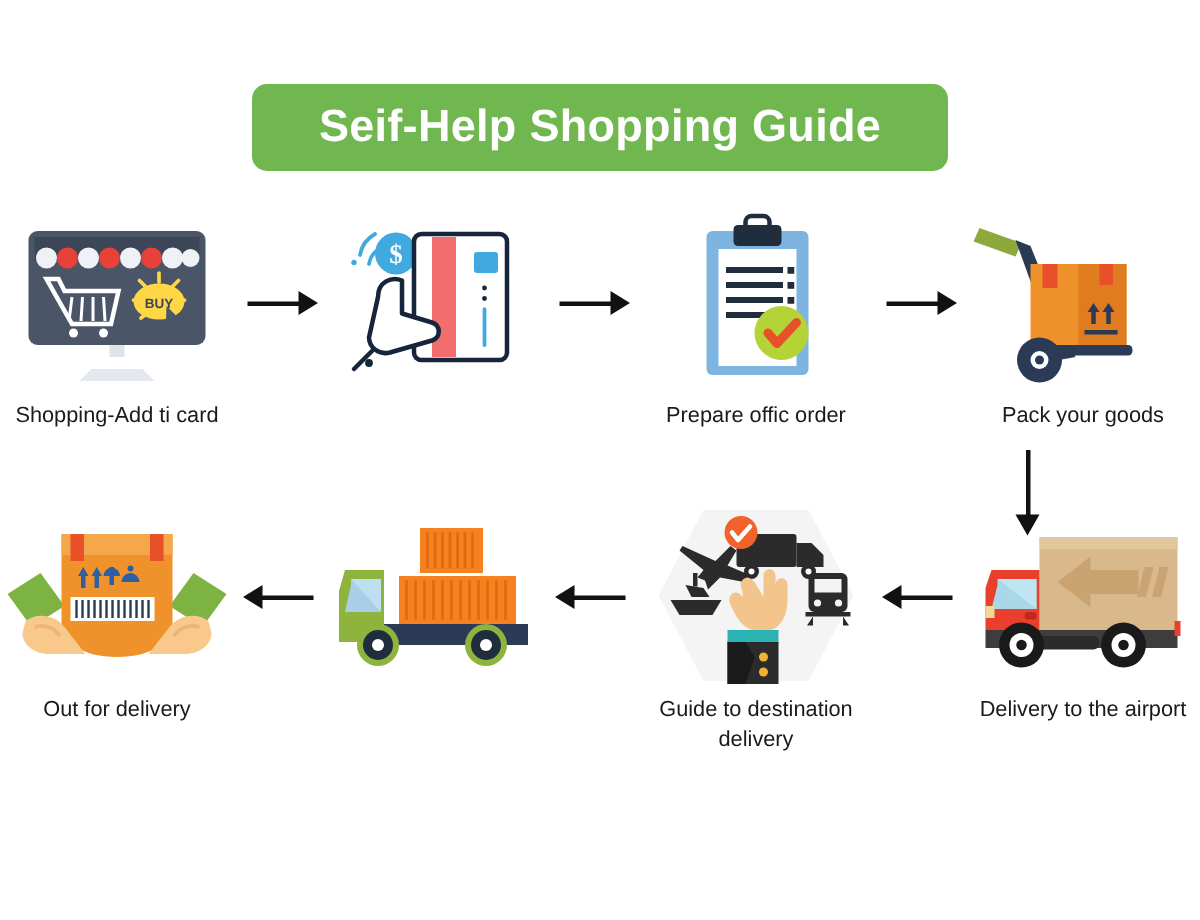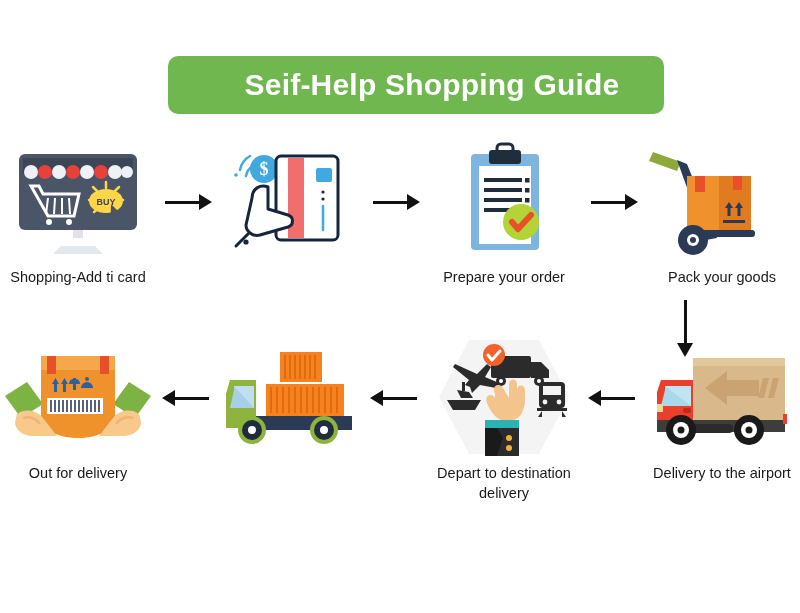--- a/index.html
+++ b/index.html
@@ -20,21 +20,20 @@
     position: absolute;
     left: 168px;
     top: 56px;
     width: 464px;
     height: 58px;
     background: #6fb74e;
     border-radius: 10px;
     display: flex;
     align-items: center;
     justify-content: center;
-    padding-left: 32px;
   }
   #title-text {
     color: #ffffff;
     font-size: 30px;
     font-weight: bold;
     letter-spacing: 0.2px;
     white-space: nowrap;
   }
 
   
@@ -215,21 +214,21 @@
           <rect x="55" y="66" width="38" height="4"></rect>
           <rect x="96" y="36" width="4.5" height="4.5"></rect>
           <rect x="96" y="46" width="4.5" height="4.5"></rect>
           <rect x="96" y="56" width="4.5" height="4.5"></rect>
           <rect x="96" y="66" width="4.5" height="4.5"></rect>
         </g>
         <circle cx="92" cy="80" r="18" fill="#b4d336"></circle>
         <path d="M83 80 l6 7 l13 -14" fill="none" stroke="#e8502a" stroke-width="6" stroke-linecap="round" stroke-linejoin="round"></path>
       </svg>
     </div>
-    <div class="step-label">Prepare your order</div>
+    <div class="step-label">Prepare offic order</div>
   </div>
 
   <div class="arrow-h right">
     <div class="shaft"></div>
       <div class="head"></div>
   </div>
 
   <div class="step">
     <div class="step-art">
       <svg viewBox="0 0 150 118" width="150" height="118">
@@ -385,21 +384,21 @@
         </g>
         <path d="M66 56 c-4 -8 4 -12 8 -6 l6 10 l0 -14 c0 -6 8 -6 8 0 l0 14 l0 -8 c0 -6 8 -6 8 0 l0 9 c0 14 -6 22 -18 22 c-10 0 -16 -8 -20 -18 c-3 -7 4 -11 8 -5 z" fill="#f3c48b"></path>
         <rect x="56" y="82" width="34" height="9" fill="#2bb3b3"></rect>
         <rect x="56" y="90" width="34" height="28" fill="#2b2b2b"></rect>
         <path d="M56 90 h12 l6 10 l-6 18 h-12 z" fill="#1a1a1a"></path>
         <circle cx="80" cy="100" r="3" fill="#f2b134"></circle>
         <circle cx="80" cy="110" r="3" fill="#f2b134"></circle>
       </svg>
     </div>
     <div class="step-label">
-      <span>Depart to destination</span><br>
+      <span>Guide to destination</span><br>
       <span>delivery</span>
     </div>
   </div>
 
   <div class="arrow-h left">
     <div class="shaft"></div>
       <div class="head"></div>
   </div>
 
   <div class="step">

